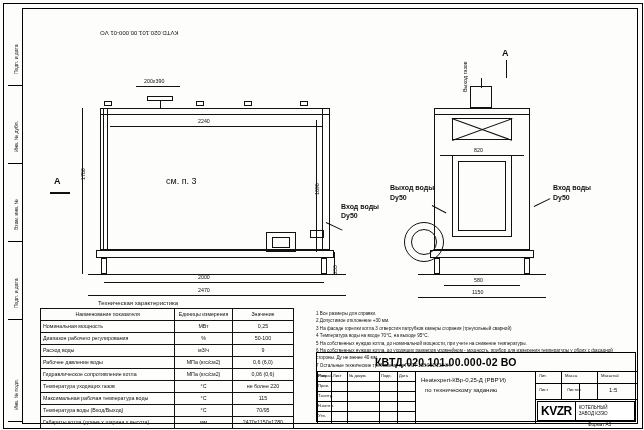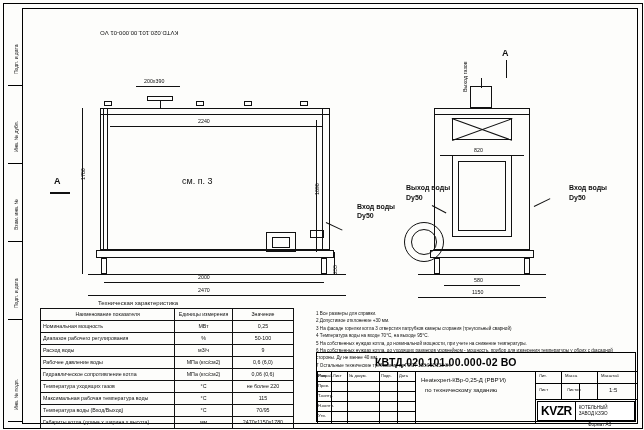--- a/index.html
+++ b/index.html
@@ -38,21 +38,21 @@
   .small{font-size:4.6px;}
 
   
   .notes{position:absolute;font-size:4.6px;color:#111;line-height:7.4px;white-space:nowrap;}
 
   
   #logo{position:absolute;border:1px solid #000;box-sizing:border-box;display:flex;align-items:center;background:#fff;}
   #logo .k{font-weight:bold;font-size:12px;color:#000;padding:0 3px;border-right:1px solid #000;height:100%;display:flex;align-items:center;letter-spacing:-0.5px;}
   #logo .t{font-size:4.6px;color:#111;padding-left:3px;line-height:6px;}
 
-  .cap{position:absolute;font-size:7px;color:#111;font-weight:bold;white-space:nowrap;margin-left:16px;}
+  .cap{position:absolute;font-size:7px;color:#111;font-weight:bold;white-space:nowrap;}
   .dim{position:absolute;font-size:5.3px;color:#111;white-space:nowrap;}
   .bigA{position:absolute;font-size:9px;font-weight:bold;color:#111;}
   .circle{position:absolute;border:1px solid #111;border-radius:50%;box-sizing:border-box;}
 </style>
 </head>
 <body>
 
 <div id="sheet">
 
   <div id="frameOuter"></div>

